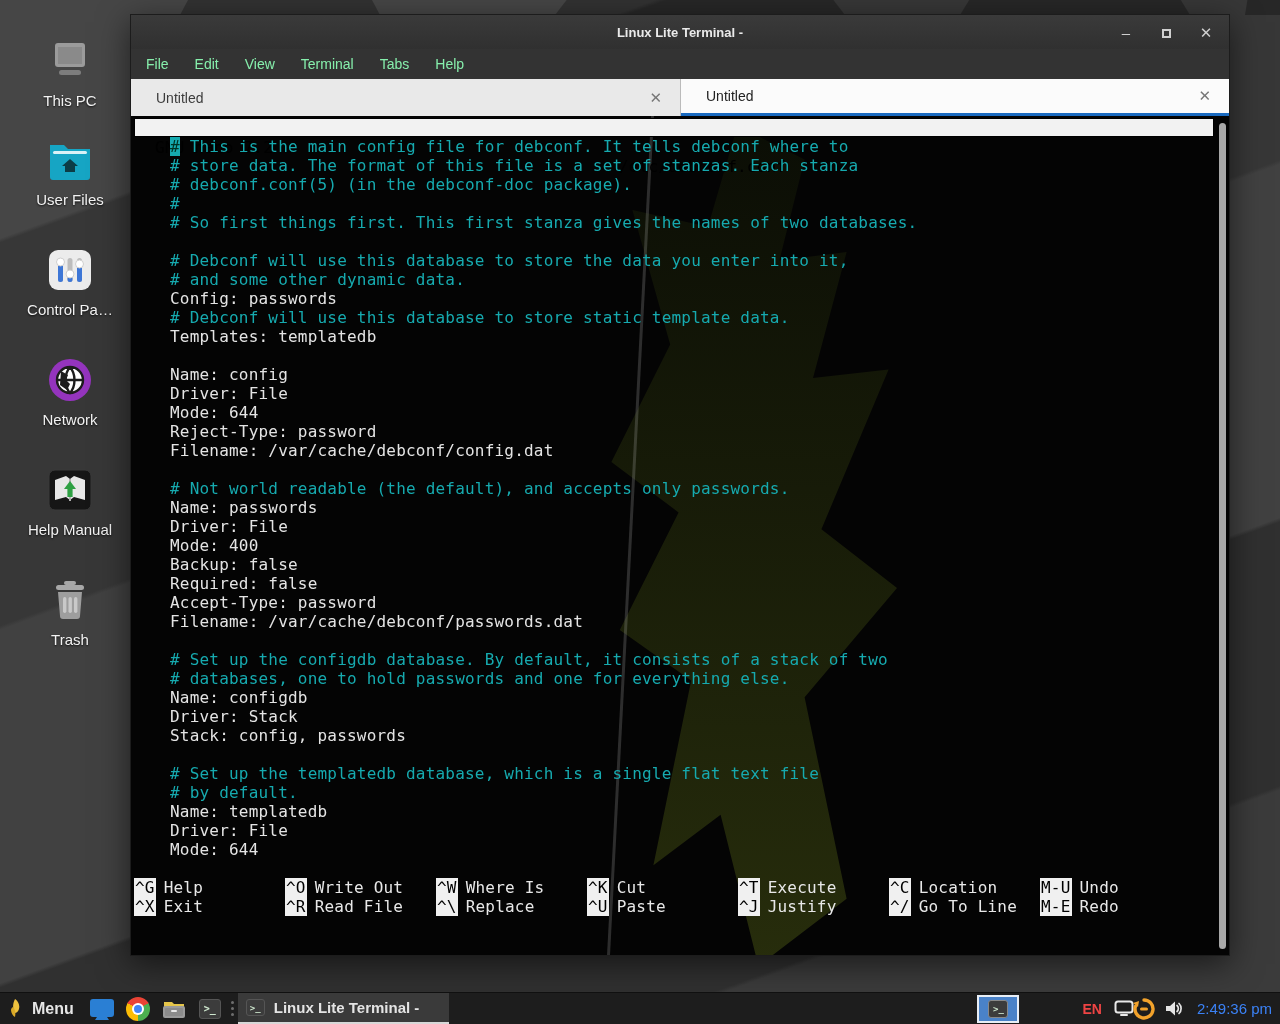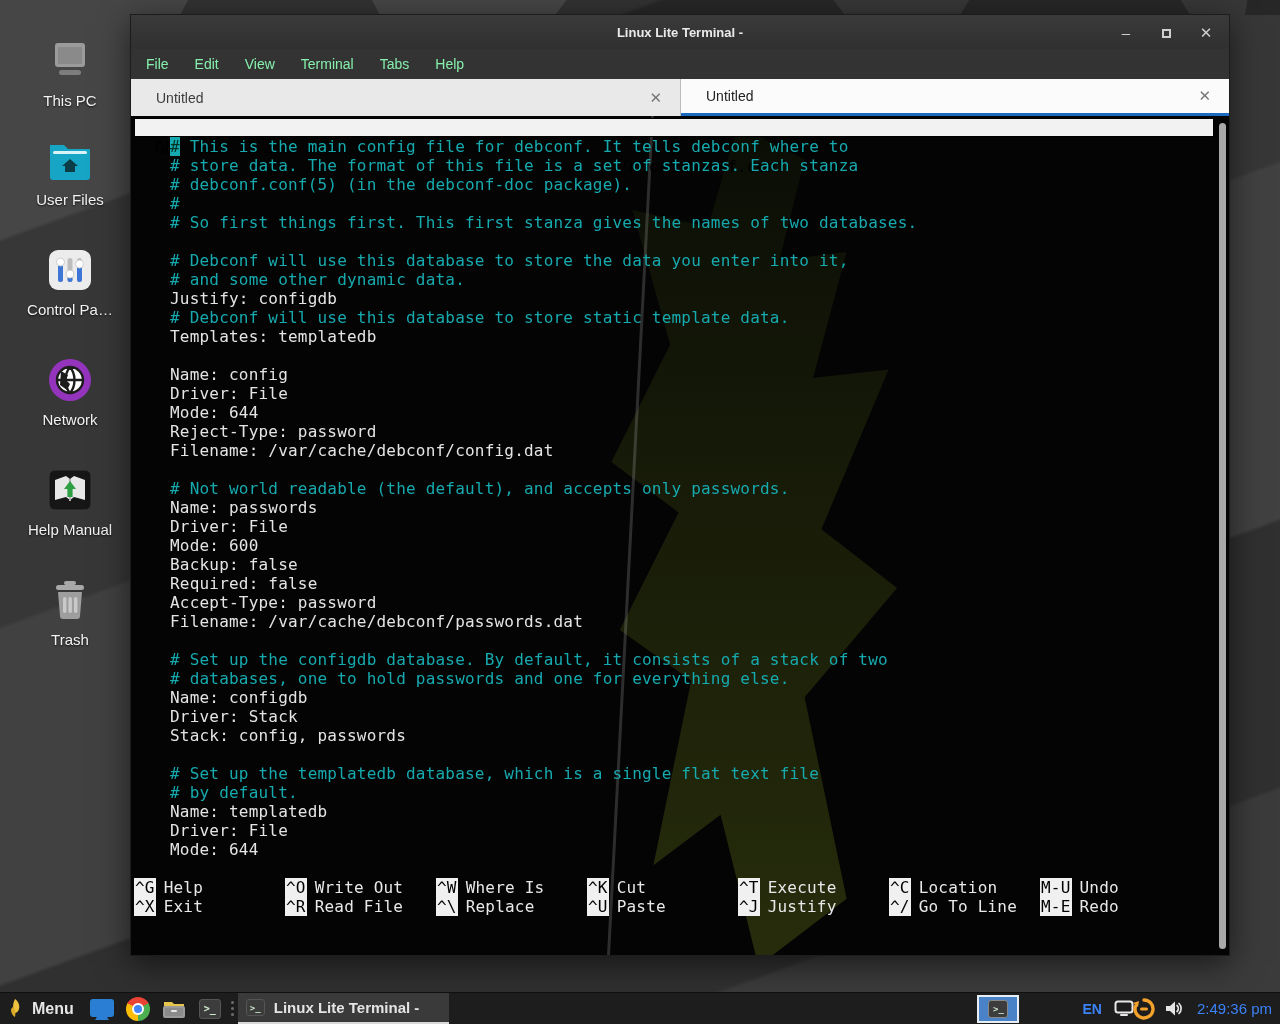--- a/index.html
+++ b/index.html
@@ -78,21 +78,21 @@
     font-family:"DejaVu Sans Mono", monospace; }
   .handle { width:10px; height:100%; display:flex; flex-direction:column; align-items:center;
     justify-content:center; gap:3px; cursor:pointer; }
   .handle i { width:3px; height:3px; background:#6e6e6e; border-radius:50%; }
   .task-btn { display:flex; align-items:center; gap:9px; height:100%; padding:0 30px 0 8px;
     background:#3a3a3a; border-bottom:2px solid #d8d8d8; cursor:pointer; }
   .task-btn .tb-title { color:#e4e4e4; font-size:15px; font-weight:bold; white-space:nowrap; }
   .tb-right { margin-left:auto; display:flex; align-items:center; height:100%; padding-right:8px; }
   .tray-term { width:42px; height:28px; background:#4a82c8; border:2px solid #e8eef6;
     display:flex; align-items:center; justify-content:center; margin-right:55px; cursor:pointer; }
-  .lang { color:#3b82f6; font-size:14px; font-weight:bold; margin:0 8px; cursor:pointer; }
+  .lang { color:#ef4444; font-size:14px; font-weight:bold; margin:0 8px; cursor:pointer; }
   .tray-ic { margin:0 4px; display:flex; align-items:center; cursor:pointer; }
   .clock { color:#3b82f6; font-size:15px; margin-left:10px; cursor:pointer; white-space:nowrap; }
 </style>
 </head>
 <body>
 
 <div class="wp-trap" style="left:180px;width:200px;"></div>
 <div class="wp-trap" style="left:555px;width:290px;"></div>
 <div class="wp-trap" style="left:960px;width:230px;"></div>
 <div class="wp-trap" style="left:1245px;width:60px;"></div>
@@ -214,34 +214,34 @@
     </div>
     <div class="tlines">
         <div class="tline comment"><span class="cursor">#</span> This is the main config file for debconf. It tells debconf where to</div>
         <div class="tline comment"># store data. The format of this file is a set of stanzas. Each stanza</div>
         <div class="tline comment"># debconf.conf(5) (in the debconf-doc package).</div>
         <div class="tline comment">#</div>
         <div class="tline comment"># So first things first. This first stanza gives the names of two databases.</div>
         <div class="tline normal">&nbsp;</div>
         <div class="tline comment"># Debconf will use this database to store the data you enter into it,</div>
         <div class="tline comment"># and some other dynamic data.</div>
-        <div class="tline normal">Justify: configdb</div>
+        <div class="tline normal">Config: passwords</div>
         <div class="tline comment"># Debconf will use this database to store static template data.</div>
         <div class="tline normal">Templates: templatedb</div>
         <div class="tline normal">&nbsp;</div>
         <div class="tline normal">Name: config</div>
         <div class="tline normal">Driver: File</div>
         <div class="tline normal">Mode: 644</div>
         <div class="tline normal">Reject-Type: password</div>
         <div class="tline normal">Filename: /var/cache/debconf/config.dat</div>
         <div class="tline normal">&nbsp;</div>
         <div class="tline comment"># Not world readable (the default), and accepts only passwords.</div>
         <div class="tline normal">Name: passwords</div>
         <div class="tline normal">Driver: File</div>
-        <div class="tline normal">Mode: 600</div>
+        <div class="tline normal">Mode: 400</div>
         <div class="tline normal">Backup: false</div>
         <div class="tline normal">Required: false</div>
         <div class="tline normal">Accept-Type: password</div>
         <div class="tline normal">Filename: /var/cache/debconf/passwords.dat</div>
         <div class="tline normal">&nbsp;</div>
         <div class="tline comment"># Set up the configdb database. By default, it consists of a stack of two</div>
         <div class="tline comment"># databases, one to hold passwords and one for everything else.</div>
         <div class="tline normal">Name: configdb</div>
         <div class="tline normal">Driver: Stack</div>
         <div class="tline normal">Stack: config, passwords</div>

